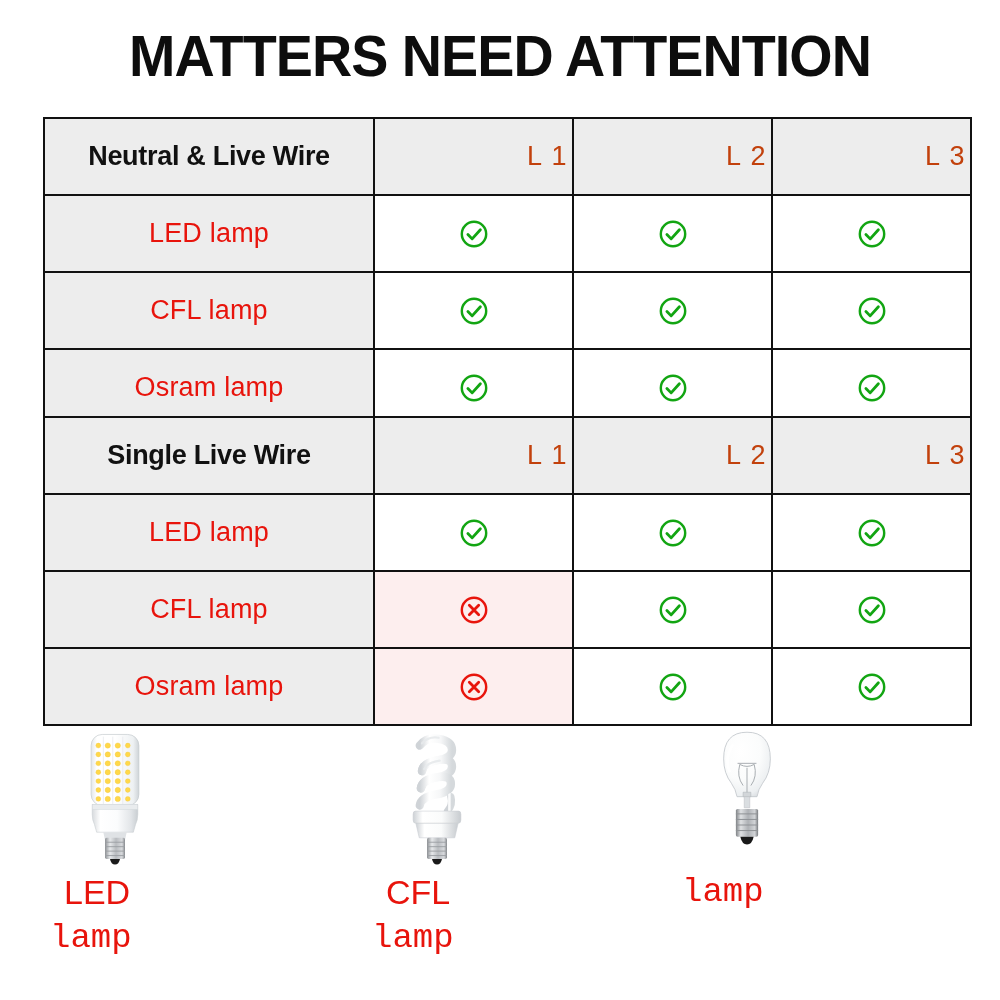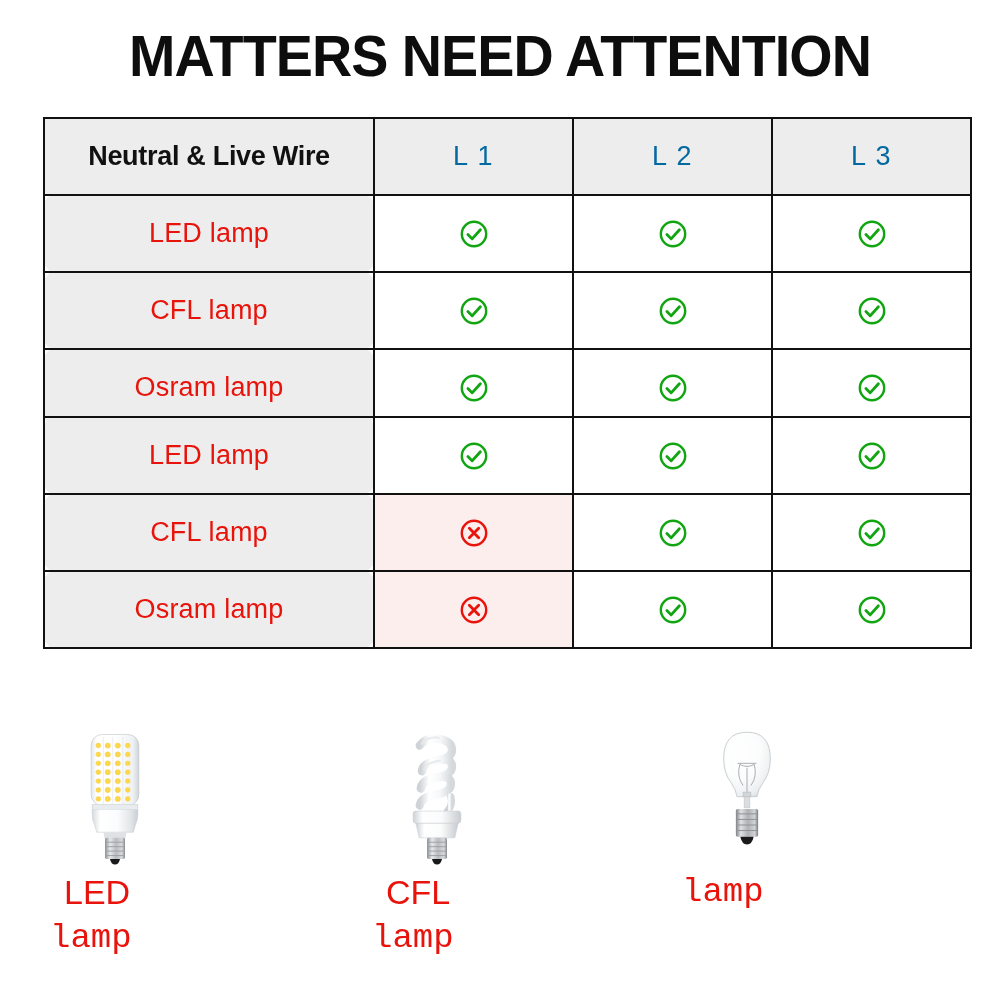--- a/index.html
+++ b/index.html
@@ -50,31 +50,31 @@
   
   .hdr td{ background:#ededed; }
   .hdr .lbl{
     font-weight:bold;
     font-size:27px;
     color:#111111;
     letter-spacing:-0.3px;
   }
   .hdr .lcol{
     font-size:27px;
-    color:#0369a1;
+    color:#c2410c;
     letter-spacing:1.5px;
+    text-align:right;
   }
 
   
   .rowlabel{
     background:#ededed !important;
     font-size:27px;
     color:#e8140c;
     letter-spacing:0.2px;
-    border-radius:11px;
   }
   td.bad{ background:#fdeeee !important; }
 
   
   .icon{
     display:inline-block;
     width:30px;height:30px;
     vertical-align:middle;
   }
 
@@ -179,20 +179,26 @@
 </table>
 
 <table class="tbl" id="table-single">
   <colgroup>
     <col class="c-label">
       <col class="c-l">
       <col class="c-l">
       <col class="c-l">
   </colgroup>
   <tbody>
+    <tr class="hdr">
+      <td class="lbl">Single Live Wire</td>
+      <td class="lcol">L 1</td>
+      <td class="lcol">L 2</td>
+      <td class="lcol">L 3</td>
+    </tr>
     <tr>
       <td class="rowlabel">LED lamp</td>
       <td><svg class="icon" viewBox="0 0 32 32">
             <circle cx="16" cy="16" r="13" fill="none" stroke="#12a512" stroke-width="2.6"></circle>
             <path d="M9.5 16.6 L14 21.2 L22.8 11.4" fill="none" stroke="#12a512" stroke-width="3" stroke-linecap="round" stroke-linejoin="round"></path>
           </svg></td>
       <td><svg class="icon" viewBox="0 0 32 32">
             <circle cx="16" cy="16" r="13" fill="none" stroke="#12a512" stroke-width="2.6"></circle>
             <path d="M9.5 16.6 L14 21.2 L22.8 11.4" fill="none" stroke="#12a512" stroke-width="3" stroke-linecap="round" stroke-linejoin="round"></path>
           </svg></td>

